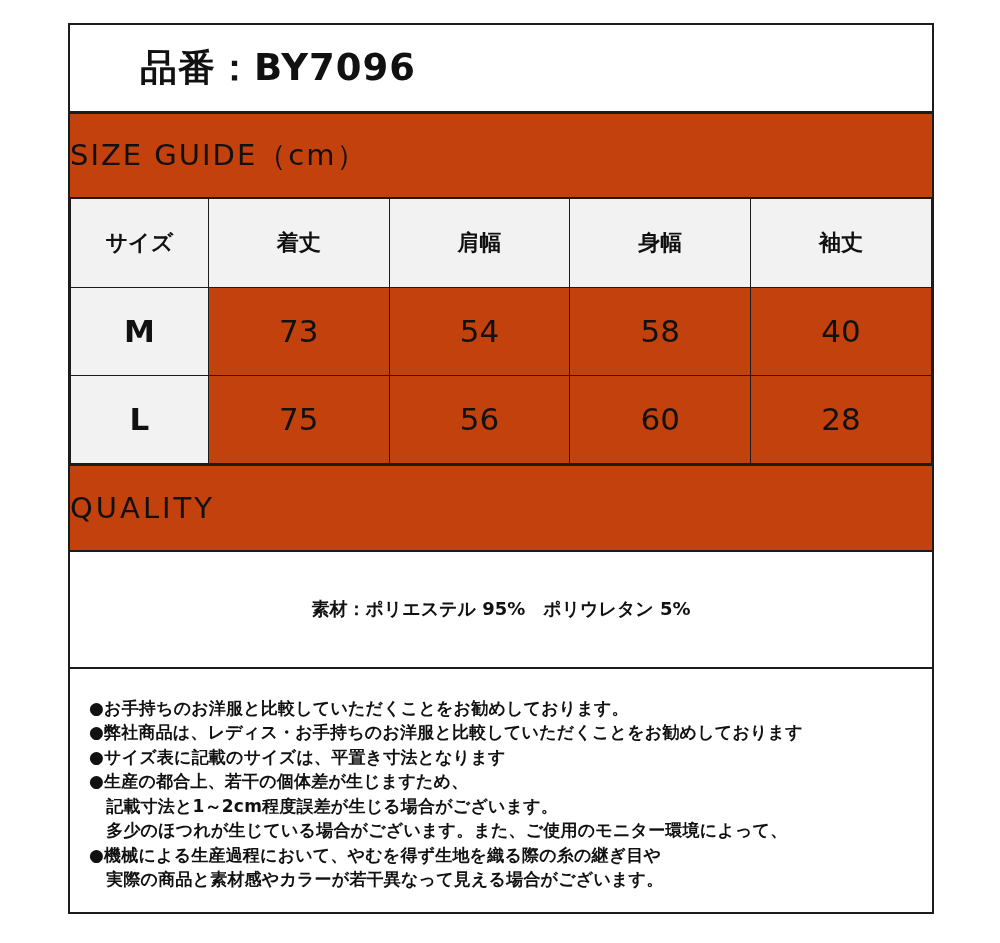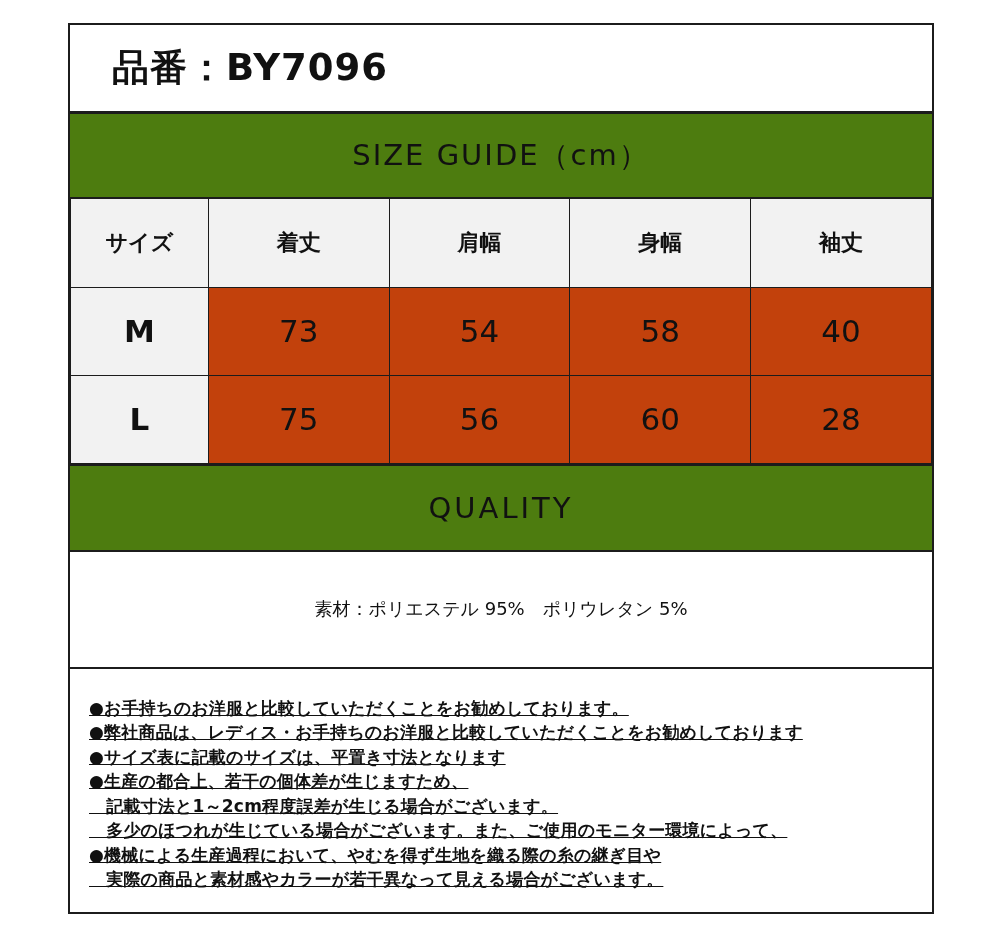--- a/index.html
+++ b/index.html
@@ -19,28 +19,29 @@
   .row { width: 100%; }
 
   
   .row-hinban {
     height: 86px;
     display: flex; align-items: center;
     padding-left: 42px;
     font-size: 37px;
     font-weight: bold;
     letter-spacing: 1px;
+    margin-left: 28px;
   }
 
   
   .row-banner {
     height: 86px;
-    background: #4d7c0f;
+    background: #c2410c;
     border-top: 3px solid #1c1c1c;
-    display: flex; align-items: center; justify-content: center;
+    display: flex; align-items: center; justify-content: flex-start;
     font-size: 29px;
     font-weight: 500;
     letter-spacing: 2px;
   }
   .row-quality { border-top: 2px solid #1c1c1c; letter-spacing: 3px; }
 
   
   table.size-table {
     width: 100%;
     border-collapse: collapse;
@@ -72,39 +73,38 @@
     font-weight: 500;
   }
 
   
   .row-material {
     height: 117px;
     border-top: 2px solid #1c1c1c;
     display: flex; flex-direction: column;
     align-items: center; justify-content: center;
     font-size: 18px;
-    font-weight: 400;
+    font-weight: 700;
     line-height: 28px;
     background: #ffffff;
   }
 
   
   .row-notes {
     height: 245px;
     border-top: 2px solid #1c1c1c;
     padding: 27px 14px 0 19px;
     background: #ffffff;
   }
   .note-line {
     font-size: 17px;
     font-weight: 600;
     line-height: 24.5px;
     white-space: pre-wrap;
     letter-spacing: 0.2px;
-    text-decoration: underline;
   }
 </style>
 </head>
 <body>
 
 <div class="sheet">
 
   <div class="row row-hinban">
     <span>品番：BY7096</span>
   </div>

